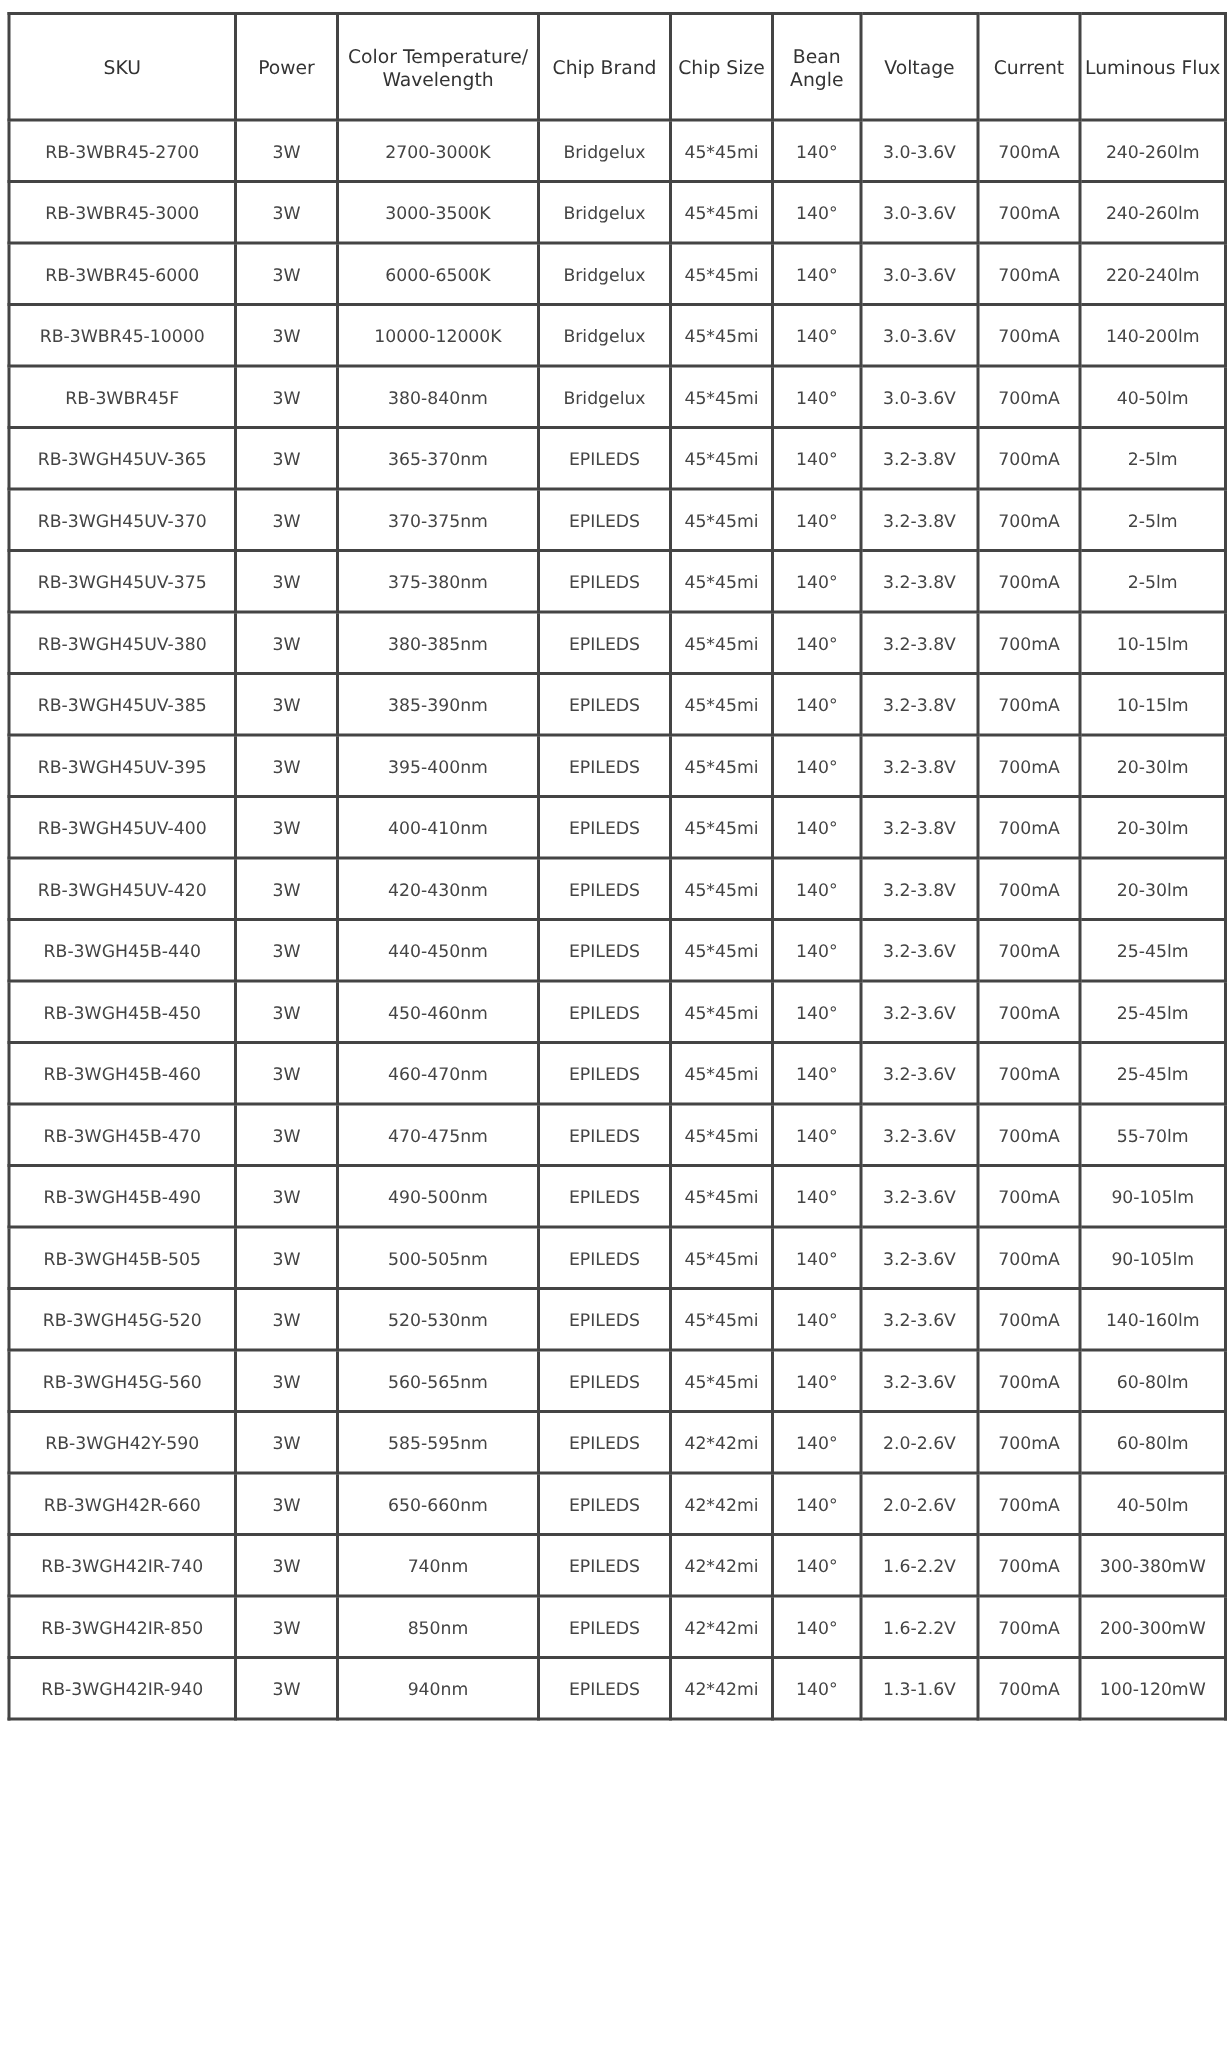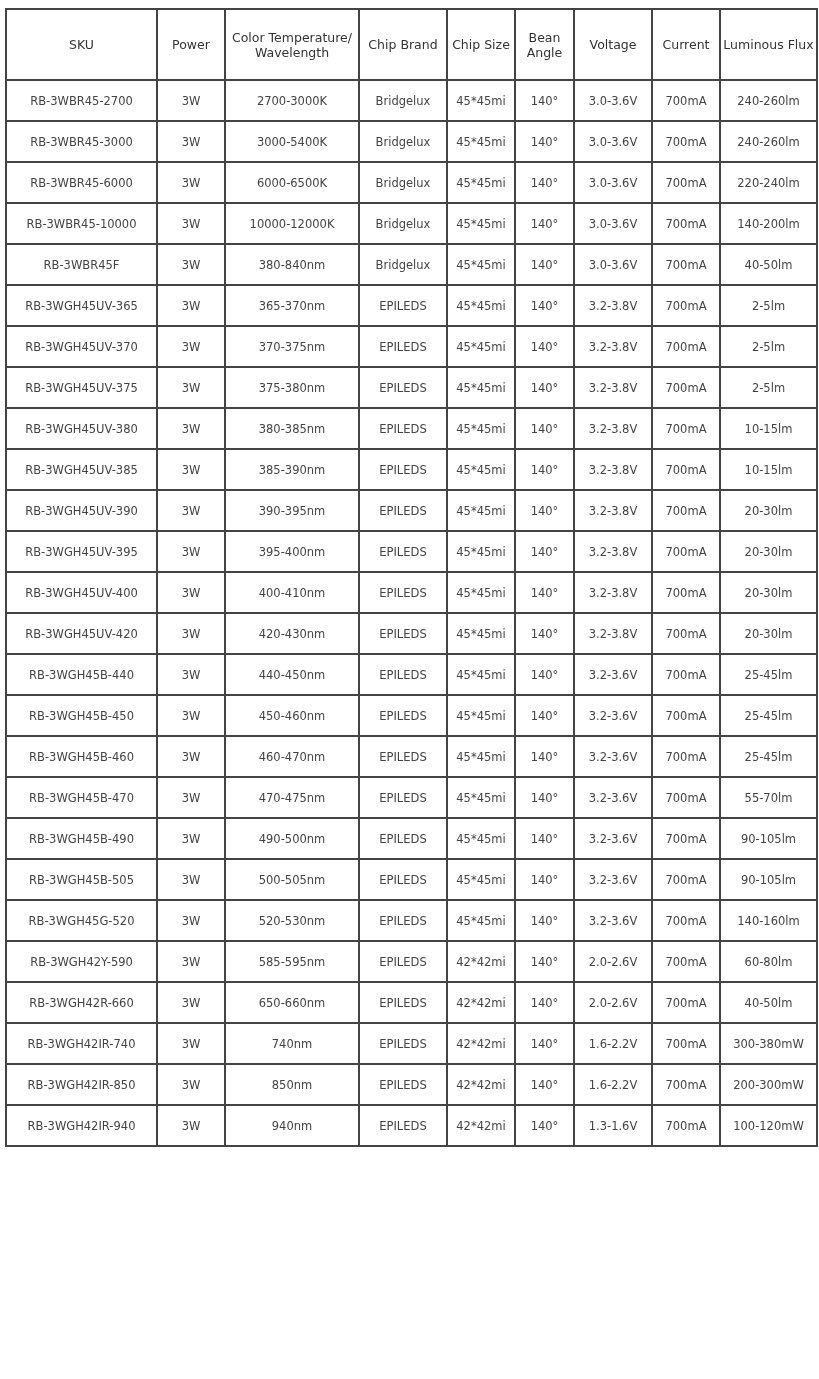--- a/index.html
+++ b/index.html
@@ -92,21 +92,21 @@
           <td>Bridgelux</td>
           <td>45*45mi</td>
           <td>140°</td>
           <td>3.0-3.6V</td>
           <td>700mA</td>
           <td>240-260lm</td>
         </tr>
         <tr>
           <td>RB-3WBR45-3000</td>
           <td>3W</td>
-          <td>3000-5400K</td>
+          <td>3000-3500K</td>
           <td>Bridgelux</td>
           <td>45*45mi</td>
           <td>140°</td>
           <td>3.0-3.6V</td>
           <td>700mA</td>
           <td>240-260lm</td>
         </tr>
         <tr>
           <td>RB-3WBR45-6000</td>
           <td>3W</td>
@@ -189,64 +189,53 @@
           <td>3W</td>
           <td>385-390nm</td>
           <td>EPILEDS</td>
           <td>45*45mi</td>
           <td>140°</td>
           <td>3.2-3.8V</td>
           <td>700mA</td>
           <td>10-15lm</td>
         </tr>
         <tr>
-          <td>RB-3WGH45UV-390</td>
-          <td>3W</td>
-          <td>390-395nm</td>
+          <td>RB-3WGH45UV-395</td>
+          <td>3W</td>
+          <td>395-400nm</td>
           <td>EPILEDS</td>
           <td>45*45mi</td>
           <td>140°</td>
           <td>3.2-3.8V</td>
           <td>700mA</td>
           <td>20-30lm</td>
         </tr>
         <tr>
-          <td>RB-3WGH45UV-395</td>
-          <td>3W</td>
-          <td>395-400nm</td>
+          <td>RB-3WGH45UV-400</td>
+          <td>3W</td>
+          <td>400-410nm</td>
           <td>EPILEDS</td>
           <td>45*45mi</td>
           <td>140°</td>
           <td>3.2-3.8V</td>
           <td>700mA</td>
           <td>20-30lm</td>
         </tr>
         <tr>
-          <td>RB-3WGH45UV-400</td>
-          <td>3W</td>
-          <td>400-410nm</td>
+          <td>RB-3WGH45UV-420</td>
+          <td>3W</td>
+          <td>420-430nm</td>
           <td>EPILEDS</td>
           <td>45*45mi</td>
           <td>140°</td>
           <td>3.2-3.8V</td>
           <td>700mA</td>
           <td>20-30lm</td>
         </tr>
         <tr>
-          <td>RB-3WGH45UV-420</td>
-          <td>3W</td>
-          <td>420-430nm</td>
-          <td>EPILEDS</td>
-          <td>45*45mi</td>
-          <td>140°</td>
-          <td>3.2-3.8V</td>
-          <td>700mA</td>
-          <td>20-30lm</td>
-        </tr>
-        <tr>
           <td>RB-3WGH45B-440</td>
           <td>3W</td>
           <td>440-450nm</td>
           <td>EPILEDS</td>
           <td>45*45mi</td>
           <td>140°</td>
           <td>3.2-3.6V</td>
           <td>700mA</td>
           <td>25-45lm</td>
         </tr>
@@ -308,20 +297,31 @@
         <tr>
           <td>RB-3WGH45G-520</td>
           <td>3W</td>
           <td>520-530nm</td>
           <td>EPILEDS</td>
           <td>45*45mi</td>
           <td>140°</td>
           <td>3.2-3.6V</td>
           <td>700mA</td>
           <td>140-160lm</td>
+        </tr>
+        <tr>
+          <td>RB-3WGH45G-560</td>
+          <td>3W</td>
+          <td>560-565nm</td>
+          <td>EPILEDS</td>
+          <td>45*45mi</td>
+          <td>140°</td>
+          <td>3.2-3.6V</td>
+          <td>700mA</td>
+          <td>60-80lm</td>
         </tr>
         <tr>
           <td>RB-3WGH42Y-590</td>
           <td>3W</td>
           <td>585-595nm</td>
           <td>EPILEDS</td>
           <td>42*42mi</td>
           <td>140°</td>
           <td>2.0-2.6V</td>
           <td>700mA</td>

